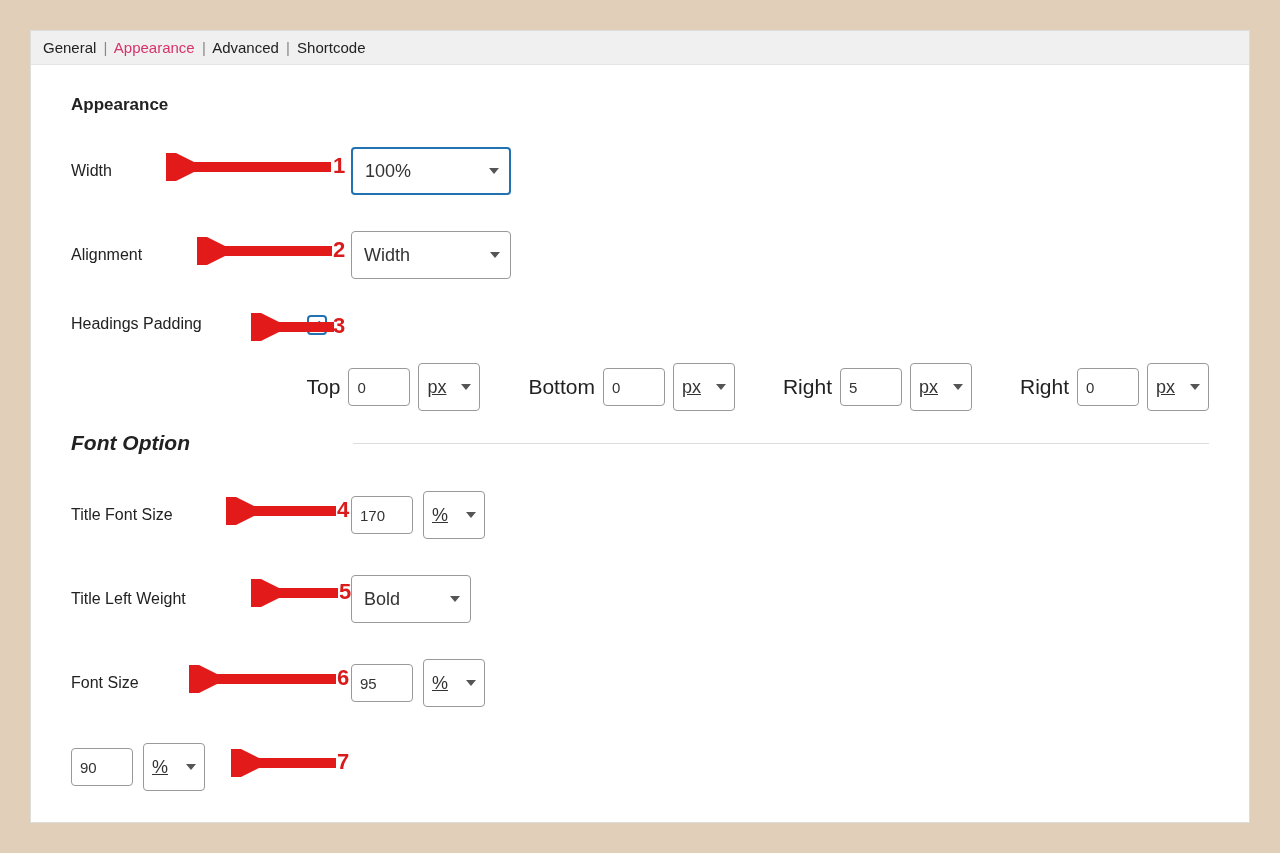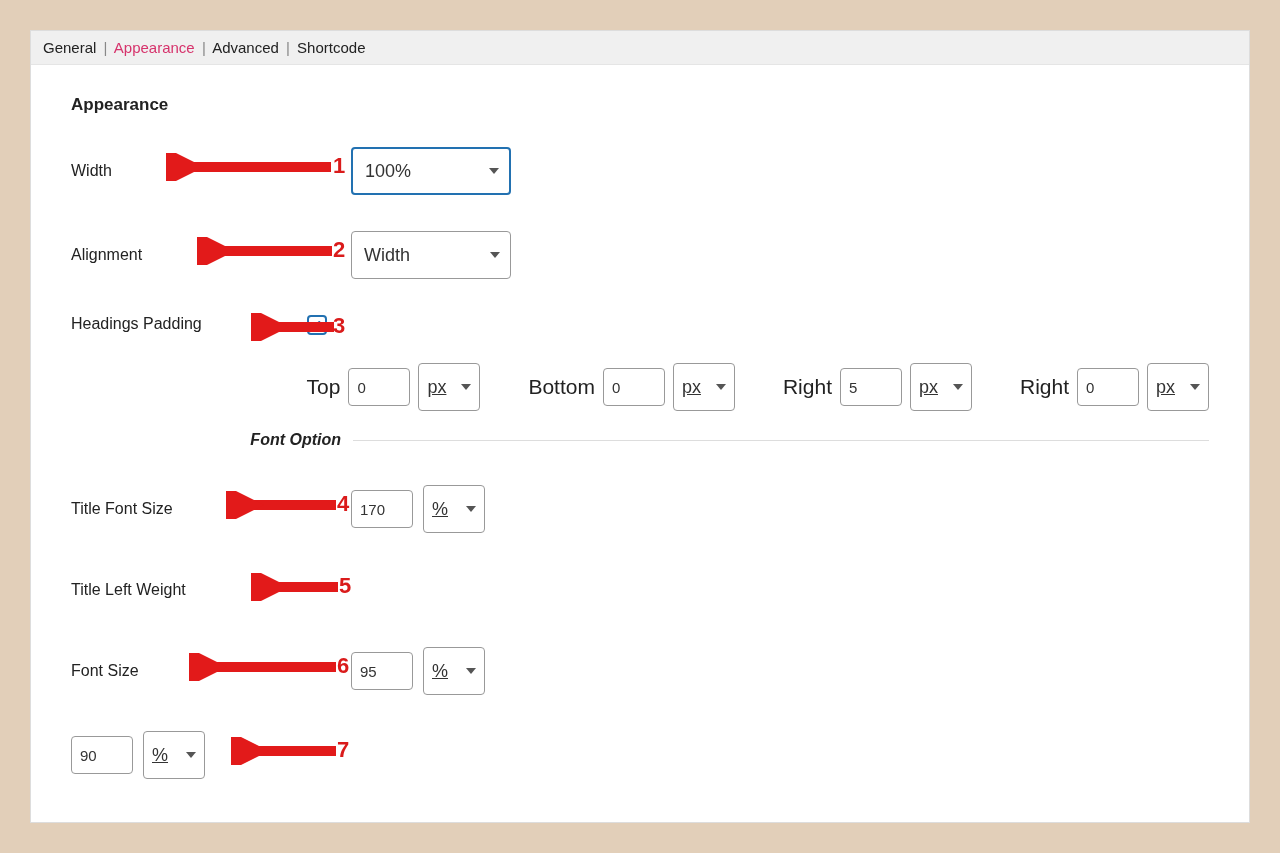--- a/index.html
+++ b/index.html
@@ -103,25 +103,24 @@
   .plabel { font-size: 21px; color: #222; }
 
   .section-divider {
     display: flex; align-items: center;
     margin: 20px 0 36px;
     gap: 12px;
   }
   .section-title {
     font-style: italic;
     font-weight: 700;
-    font-size: 16px;
+    font-size: 21px;
     color: #222;
     white-space: nowrap;
     width: 270px;
-    text-align: right;
   }
   .hr { flex: 1; height: 1px; background: #ddd; }
 
   
   .arrow {
     position: absolute;
     pointer-events: none;
     z-index: 5;
   }
   .arrow svg { display: block; }
@@ -279,20 +278,26 @@
               </marker>
             </defs>
             <line x1="110" y1="14" x2="18" y2="14" stroke="#e21a1a" stroke-width="10" marker-end="url(#ah4)"></line>
           </svg>
       </div>
       <span class="annot-num" style="left:266px; top:6px;">4</span>
     </div>
 
     <div class="row">
       <div class="label-col">Title Left Weight</div>
+      <div class="controls">
+        <div class="select narrow">
+          <span>Bold</span>
+          <span class="chev"></span>
+        </div>
+      </div>
       <div class="arrow" style="left:180px; top:4px;">
         <svg width="92" height="28">
             <defs>
               <marker id="ah5" markerWidth="12" markerHeight="12" refX="2" refY="6" orient="auto">
                 <path d="M12,0 L0,6 L12,12 Z" fill="#e21a1a"></path>
               </marker>
             </defs>
             <line x1="87" y1="14" x2="18" y2="14" stroke="#e21a1a" stroke-width="10" marker-end="url(#ah5)"></line>
           </svg>
       </div>

